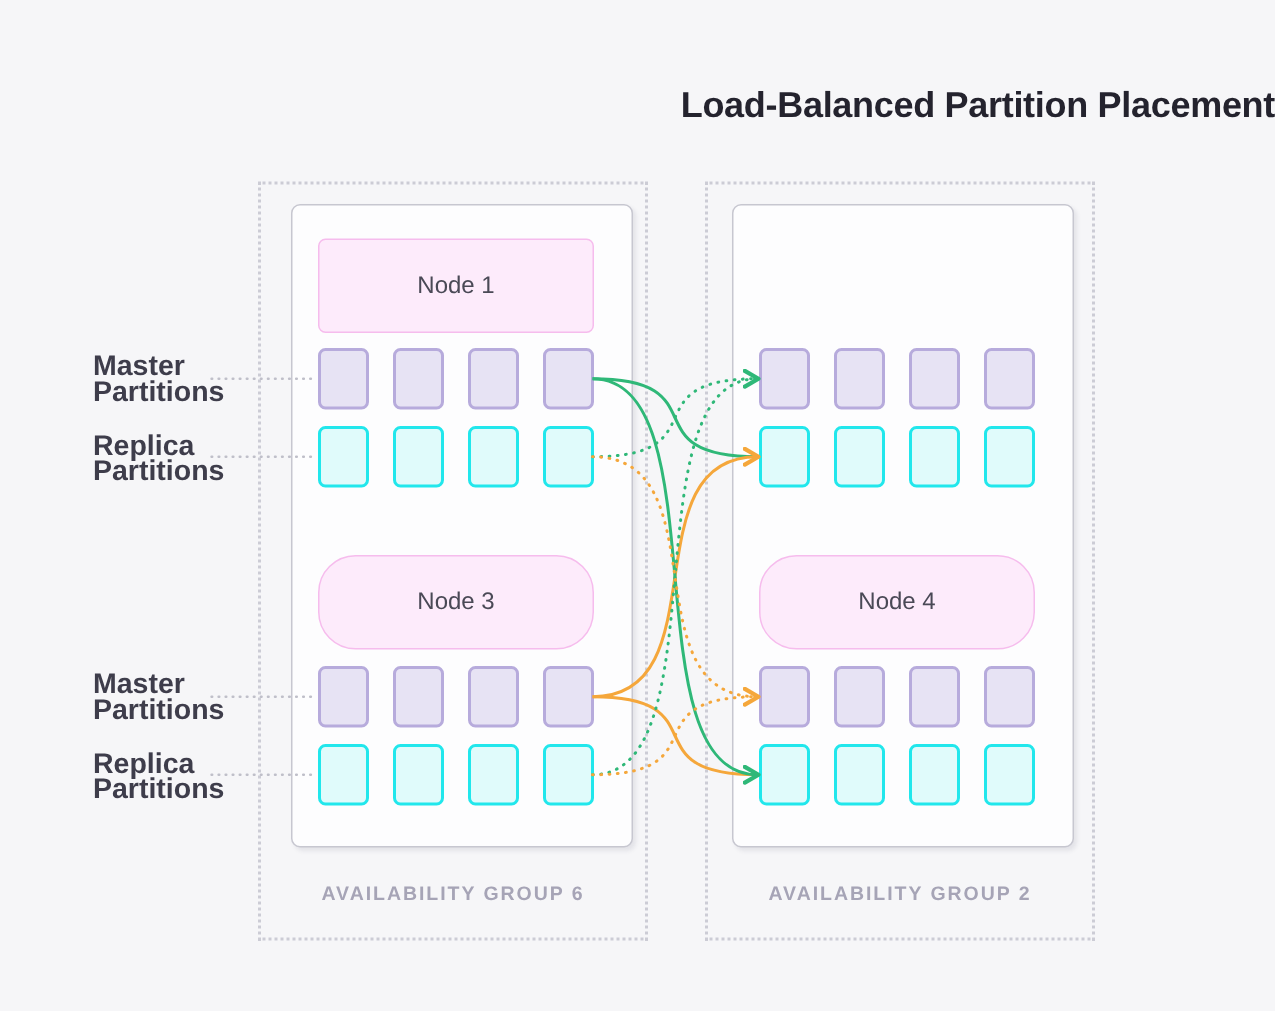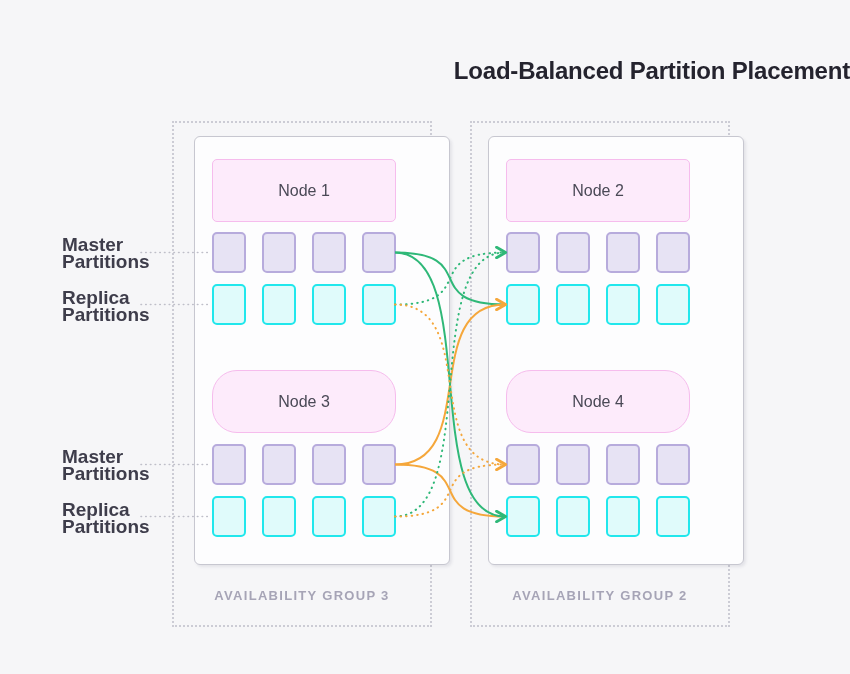--- a/index.html
+++ b/index.html
@@ -26,21 +26,21 @@
 
   .ag-label{
     position:absolute;top:588px;width:260px;text-align:center;
     font-size:13px;font-weight:700;letter-spacing:1.3px;
     color:var(--group-label-text,#a6a4b6);
   }
   .ag-label.g1{left:172px;}
   .ag-label.g2{left:470px;}
 
   .nodebox{
-    position:absolute;top:136px;width:256px;height:429px;
+    position:absolute;top:136px;width:228px;height:429px;
     background:var(--container-bg,#fdfdfe);
     border:1.5px solid var(--container-border,#c7c7d0);
     border-radius:6px;box-sizing:border-box;
     box-shadow:2px 2px 3px rgba(70,70,95,0.10);
   }
   .nodebox.g1{left:194px;}
   .nodebox.g2{left:488px;}
 
   .node-header{
     position:absolute;left:17px;width:184px;height:63px;
@@ -97,21 +97,21 @@
 </head>
 <body>
 
 <div id="stage">
 
   <div class="title">Load-Balanced Partition Placement</div>
 
   <div class="ag g1"></div>
   <div class="ag g2"></div>
 
-  <div class="ag-label g1">AVAILABILITY GROUP 3</div>
+  <div class="ag-label g1">AVAILABILITY GROUP 6</div>
   <div class="ag-label g2">AVAILABILITY GROUP 2</div>
 
   <div class="nodebox g1">
     <div class="node-header r1">
       <span>Node 1</span>
     </div>
     <div class="prow m1">
         <div class="sq master"></div>
         <div class="sq master"></div>
         <div class="sq master"></div>
@@ -134,23 +134,20 @@
       </div>
     <div class="prow r2">
         <div class="sq replica"></div>
         <div class="sq replica"></div>
         <div class="sq replica"></div>
         <div class="sq replica"></div>
       </div>
   </div>
 
   <div class="nodebox g2">
-    <div class="node-header r1">
-      <span>Node 2</span>
-    </div>
     <div class="prow m1">
         <div class="sq master"></div>
         <div class="sq master"></div>
         <div class="sq master"></div>
         <div class="sq master"></div>
       </div>
     <div class="prow r1">
         <div class="sq replica"></div>
         <div class="sq replica"></div>
         <div class="sq replica"></div>

